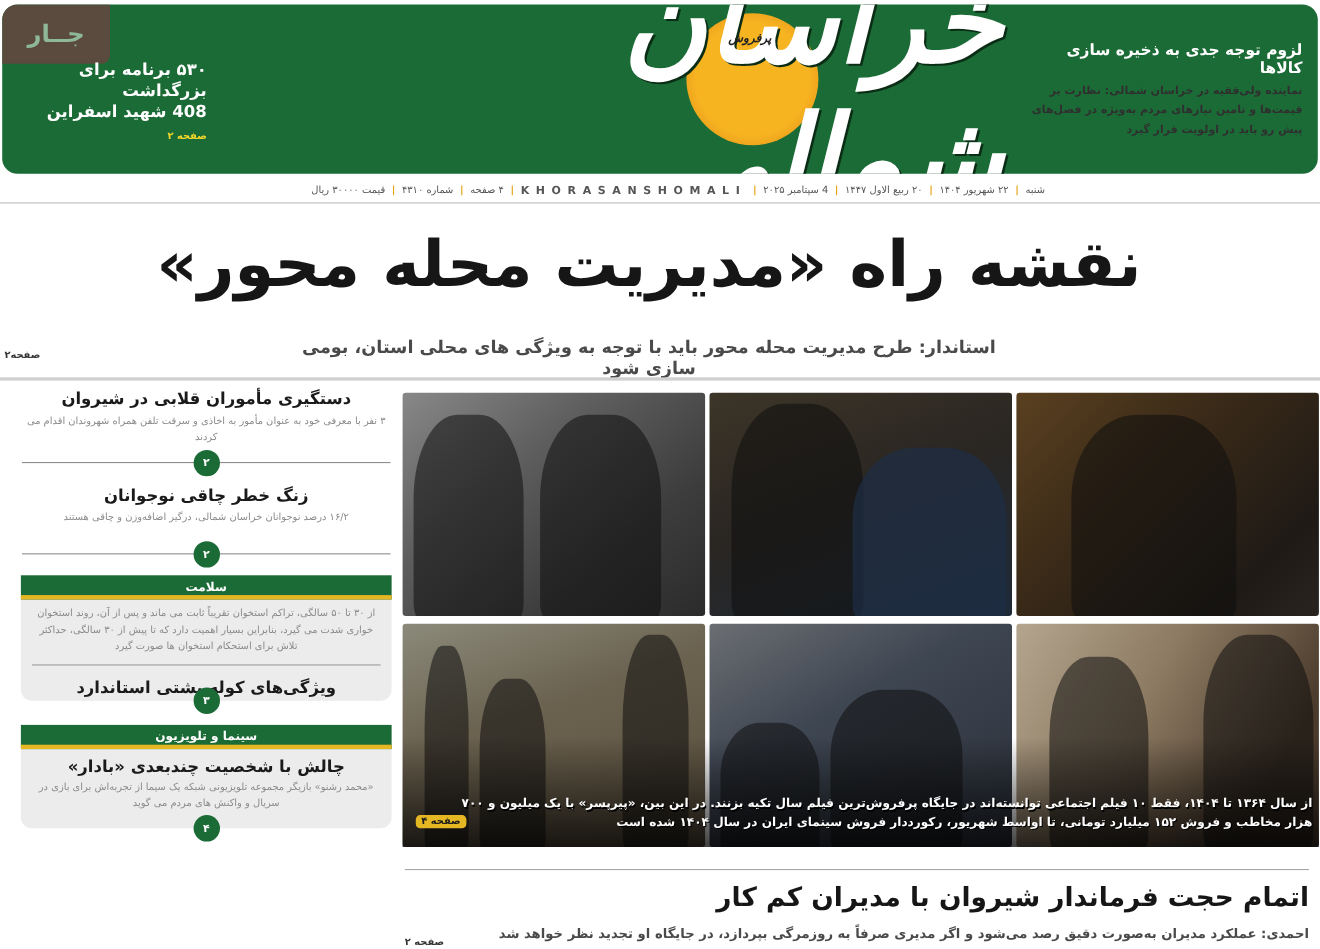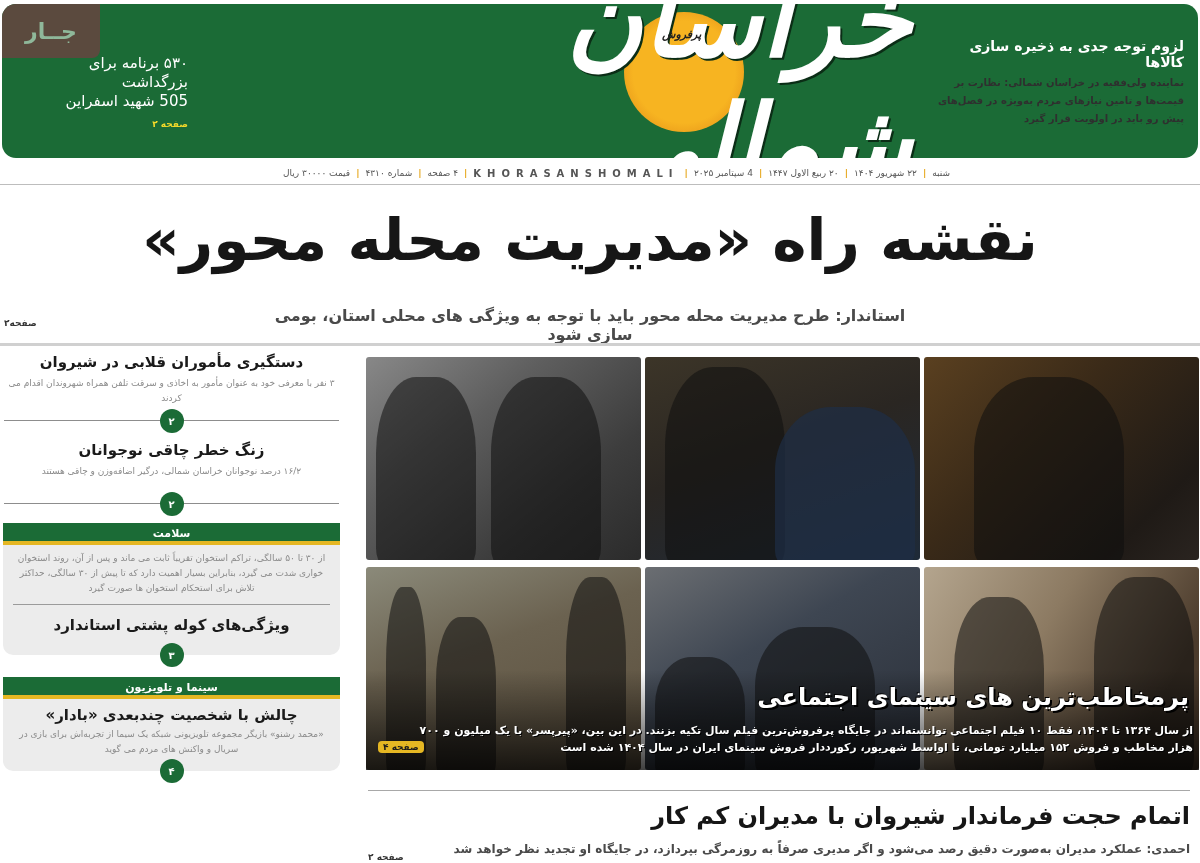--- a/index.html
+++ b/index.html
@@ -4,21 +4,21 @@
 <style>
   * { box-sizing: border-box; margin: 0; padding: 0; }
   html, body { width: 1200px; height: 863px; overflow: hidden; background: #ffffff; }
   body { font-family: "DejaVu Sans", sans-serif; direction: rtl; color: #1c1c1c; position: relative; }
 
   
   .masthead { position: absolute; left: 2px; top: 4px; width: 1196px; height: 154px; background: #1b6b36; border-radius: 14px; overflow: hidden; }
   .jar-tag { position: absolute; left: 0; top: 0; width: 98px; height: 54px; background: #5b4a3e; border-radius: 0 0 8px 0; display: flex; align-items: center; justify-content: center; font-weight: bold; font-size: 22px; color: #8fb89a; }
   .jar-tag::before { content: ""; position: absolute; left: 0; top: -4px; width: 100px; height: 4px; background: #e7b8bf; }
   .mh-left { position: absolute; left: 16px; top: 50px; width: 170px; color: #fff; text-align: right; }
-  .mh-left .t { font-size: 15px; font-weight: normal; line-height: 19px; }
+  .mh-left .t { font-size: 15px; font-weight: bold; line-height: 19px; }
   .mh-left .pg { color: #f4d92a; font-size: 9px; font-weight: bold; margin-top: 8px; }
   .mh-right { position: absolute; right: 14px; top: 34px; width: 250px; text-align: right; }
   .mh-right .t { color: #fff; font-size: 14px; font-weight: bold; line-height: 16px; }
   .mh-right .s { color: #2f2f2f; font-size: 10px; line-height: 18px; margin-top: 4px; font-weight: bold; }
 
   .logo { position: absolute; left: 300px; top: 0; width: 610px; height: 154px; }
   .sun { position: absolute; left: 322px; top: 8px; width: 120px; height: 120px; border-radius: 50%; background: radial-gradient(circle, #f7b421 0 60%, #f0a71e 70%, #d2e51a 85%, transparent 100%); }
   .logo-word { position: absolute; right: 0; top: 0; width: 100%; height: 100%; display: flex; align-items: center; justify-content: center; font-family: "DejaVu Serif", serif; font-size: 104px; font-weight: bold; color: #ffffff; letter-spacing: -2px; text-shadow: 2px 2px 0 #0b2d16; font-style: italic; }
   .rooznameh { position: absolute; left: 360px; top: 24px; font-size: 11px; font-weight: bold; color: #222; font-style: italic; }
 
@@ -28,21 +28,21 @@
   .dateline .brand { font-family: "DejaVu Sans", sans-serif; letter-spacing: 6px; font-weight: bold; color: #555; direction: ltr; font-size: 10px; }
   .rule-top { position: absolute; left: 0; right: 0; top: 184px; height: 1px; background: #bdbdbd; }
 
   
   .headline { position: absolute; left: 100px; right: 120px; top: 190px; height: 100px; text-align: center; font-size: 58px; font-weight: 900; color: #161616; line-height: 100px; letter-spacing: -2px; }
   .subhead { position: absolute; left: 260px; right: 280px; top: 306px; text-align: center; font-size: 16px; color: #4a4a4a; font-weight: bold; }
   .subhead-page { position: absolute; left: 4px; top: 318px; font-size: 9px; font-weight: bold; color: #333; }
   .rule-mid { position: absolute; left: 0; right: 0; top: 343px; height: 3px; background: #d0d0d0; }
 
   
-  .lcol { position: absolute; left: 0; top: 350px; width: 343px; }
+  .lcol { position: absolute; left: 16px; top: 350px; width: 343px; }
   .story { text-align: center; }
   .story .h { font-size: 15px; font-weight: bold; color: #1a1a1a; line-height: 24px; }
   .story .d { font-size: 9px; color: #8a8a8a; line-height: 15px; padding: 2px 6px; }
   .divider { position: relative; height: 26px; }
   .divider .line { position: absolute; left: 4px; right: 4px; top: 12px; height: 1px; background: #8d8d8d; }
   .badge { position: absolute; left: 50%; top: 1px; margin-left: -12px; width: 24px; height: 24px; border-radius: 50%; background: #1b6b36; color: #fff; font-size: 10px; font-weight: bold; display: flex; align-items: center; justify-content: center; }
 
   .box { position: relative; background: #ececec; border-radius: 0 0 10px 10px; margin: 0 3px; }
   .box-head { background: #1b6b36; color: #fff; text-align: center; font-size: 11px; font-weight: bold; height: 22px; line-height: 22px; border-bottom: 4px solid #e5b723; }
   .box .inner-rule { height: 1px; background: #9b9b9b; margin: 8px 10px; }
@@ -71,21 +71,21 @@
   .bot-page { position: absolute; left: 368px; top: 852px; font-size: 9px; font-weight: bold; color: #333; }
 </style>
 </head>
 <body>
 
 <div class="masthead">
   <div class="jar-tag">جــار</div>
 
   <div class="mh-left">
     <div class="t">۵۳۰ برنامه برای بزرگداشت</div>
-    <div class="t">505 شهید اسفراین</div>
+    <div class="t">408 شهید اسفراین</div>
     <div class="pg">صفحه ۲</div>
   </div>
 
   <div class="logo">
     <div class="sun"></div>
     <div class="logo-word">خراسان شمالی</div>
     <div class="rooznameh">پرفروش</div>
   </div>
 
   <div class="mh-right">
@@ -131,21 +131,21 @@
 
   <div class="story" style="margin-top:4px;">
     <div class="h">زنگ خطر چاقی نوجوانان</div>
     <div class="d">۱۶/۲ درصد نوجوانان خراسان شمالی، درگیر اضافه‌وزن و چاقی هستند</div>
   </div>
   <div class="divider" style="margin-top:10px;">
     <div class="line"></div>
     <div class="badge">۲</div>
   </div>
 
-  <div class="box" style="margin-top:6px; padding-bottom:18px;">
+  <div class="box" style="margin-top:6px; padding-bottom:0;">
     <div class="box-head">سلامت</div>
     <div class="story" style="padding-top:6px;">
       <div class="d" style="padding:0 14px;">از ۳۰ تا ۵۰ سالگی، تراکم استخوان تقریباً ثابت می ماند و پس از آن، روند استخوان خواری شدت می گیرد، بنابراین بسیار اهمیت دارد که تا پیش از ۳۰ سالگی، حداکثر تلاش برای استحکام استخوان ها صورت گیرد</div>
     </div>
     <div class="inner-rule"></div>
     <div class="story">
       <div class="h">ویژگی‌های کوله پشتی استاندارد</div>
     </div>
     <div class="badge">۳</div>
   </div>
@@ -179,21 +179,20 @@
   <div class="ph ph5">
     <div class="fig" style="left:10px; top:90px; width:90px; height:120px;"></div>
     <div class="fig" style="left:110px; top:60px; width:120px; height:150px;"></div>
   </div>
   <div class="ph ph6">
     <div class="fig" style="left:20px; top:20px; width:40px; height:190px;"></div>
     <div class="fig" style="left:70px; top:50px; width:60px; height:160px;"></div>
     <div class="fig" style="left:200px; top:10px; width:60px; height:200px;"></div>
   </div>
   <div class="grid-caption"></div>
-  <div class="grid-title">پرمخاطب‌ترین های سینمای اجتماعی</div>
   <div class="grid-text">از سال ۱۳۶۴ تا ۱۴۰۴، فقط ۱۰ فیلم اجتماعی توانسته‌اند در جایگاه پرفروش‌ترین فیلم سال تکیه بزنند. در این بین، «پیرپسر» با یک میلیون و ۷۰۰ هزار مخاطب و فروش ۱۵۲ میلیارد تومانی، تا اواسط شهریور، رکورددار فروش سینمای ایران در سال ۱۴۰۴ شده است</div>
   <div class="grid-page">صفحه ۴</div>
 </div>
 
 <div class="rule-bot"></div>
 <div class="bot-head">اتمام حجت فرماندار شیروان با مدیران کم کار</div>
 <div class="bot-sub">احمدی: عملکرد مدیران به‌صورت دقیق رصد می‌شود و اگر مدیری صرفاً به روزمرگی بپردازد، در جایگاه او تجدید نظر خواهد شد</div>
 <div class="bot-page">صفحه ۲</div>
 
 </body></html>

